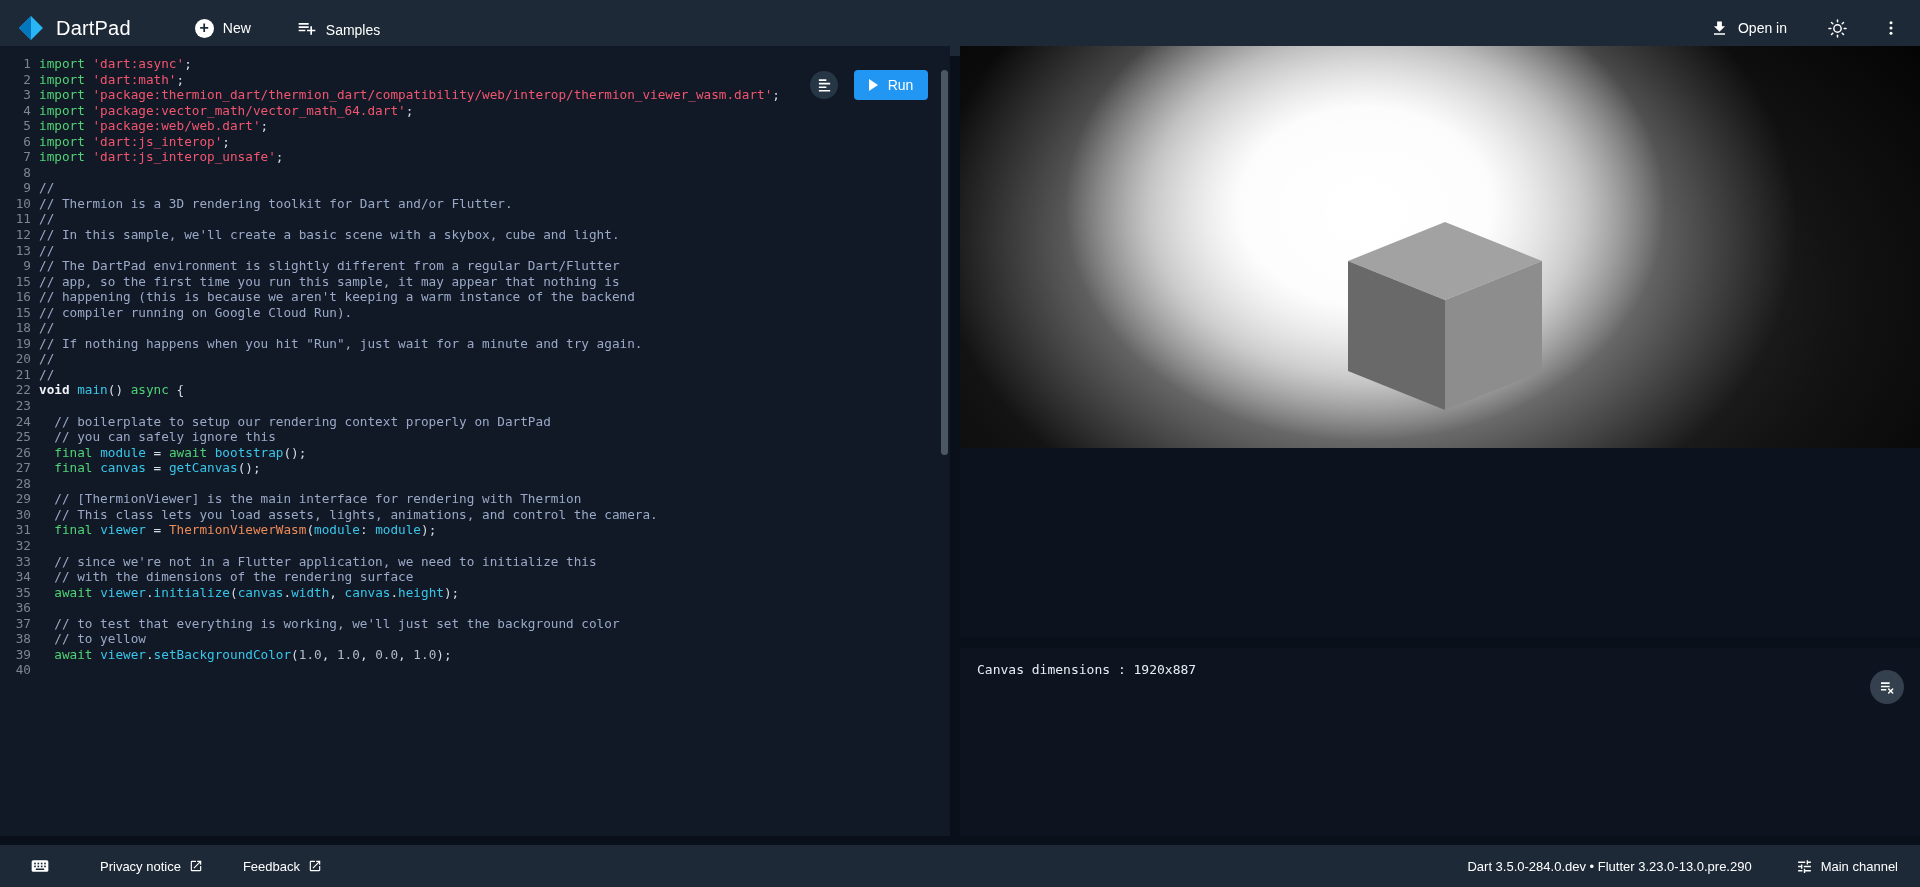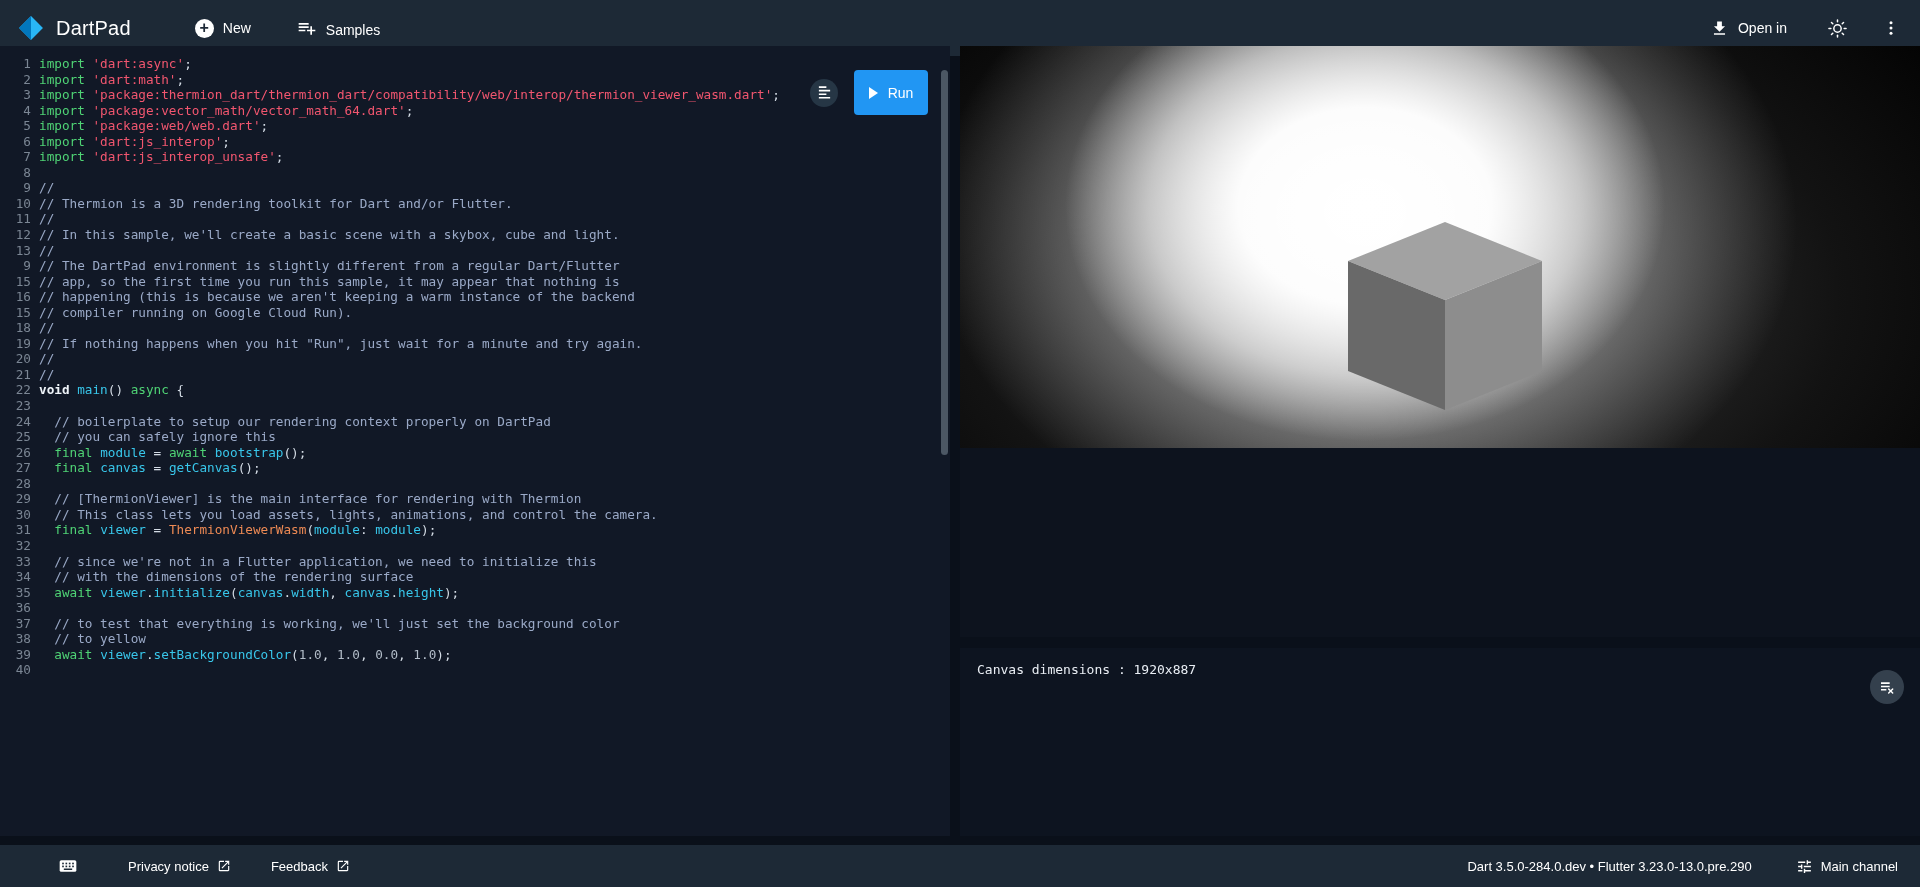--- a/index.html
+++ b/index.html
@@ -39,21 +39,21 @@
   .tok-var{color:#38c6ea;}
   .tok-cls{color:#ee8a54;}
   .tok-num{color:#b3bdc9;}
   .tok-pln{color:#d5dde6;}
   .tok-wht{color:#eef3f8;font-weight:700;}
   .vscroll{position:absolute;right:2px;top:24px;width:7px;height:385px;border-radius:4px;background:#4c5764;}
 
   .run-row{position:absolute;top:24px;right:22px;display:flex;align-items:center;gap:16px;}
   .format-btn{width:28px;height:28px;border-radius:50%;background:#263645;border:none;cursor:pointer;
               display:flex;align-items:center;justify-content:center;}
-  .run-btn{height:45px;min-width:74px;background:#2196f3;border:none;border-radius:4px;color:#fff;
+  .run-btn{height:30px;min-width:74px;background:#2196f3;border:none;border-radius:4px;color:#fff;
            font-family:inherit;font-size:14px;font-weight:500;display:flex;align-items:center;
            justify-content:center;gap:10px;padding:0 14px;cursor:pointer;}
   .play::before{content:"";display:block;width:0;height:0;border-left:9px solid #fff;
                 border-top:6px solid transparent;border-bottom:6px solid transparent;}
 
   
   .output-top{position:absolute;left:960px;top:46px;width:960px;height:591px;background:#0d131e;}
   .canvas3d{position:absolute;left:0;top:0;width:960px;height:402px;background:
       radial-gradient(ellipse 300px 235px at 405px 160px, rgba(255,255,255,1) 0%, rgba(255,255,255,0.97) 42%, rgba(255,255,255,0.55) 72%, rgba(255,255,255,0) 100%),
       radial-gradient(ellipse 540px 410px at 405px 180px, rgba(255,255,255,0.85) 0%, rgba(255,255,255,0.30) 52%, rgba(255,255,255,0) 80%),
@@ -63,21 +63,21 @@
 
   
   .console{position:absolute;left:960px;top:648px;width:960px;height:188px;background:#0d1420;}
   .console-text{position:absolute;left:17px;top:14px;font-family:"DejaVu Sans Mono","Liberation Mono",monospace;
                 font-size:13px;color:#e9eef4;}
   .clear-btn{position:absolute;right:16px;top:22px;width:34px;height:34px;border-radius:50%;
              background:#34404d;border:none;cursor:pointer;display:flex;align-items:center;justify-content:center;}
 
   
   .bottombar{position:absolute;left:0;bottom:0;width:1920px;height:42px;background:#1d2936;
-             display:flex;align-items:center;font-size:13px;font-weight:500;padding-left:28px;}
+             display:flex;align-items:center;font-size:13px;font-weight:500;}
   .kb{margin-left:24px;}
   .foot-link{display:flex;align-items:center;gap:8px;background:none;border:none;color:#fff;
              font-family:inherit;font-size:13px;font-weight:500;cursor:pointer;}
   .privacy{margin-left:38px;}
   .feedback{margin-left:28px;}
   .foot-right{margin-left:auto;display:flex;align-items:center;margin-right:22px;gap:0;}
   .version{color:#fff;font-weight:400;}
   .channel{display:flex;align-items:center;gap:8px;margin-left:44px;cursor:pointer;}
 </style>
 </head>

